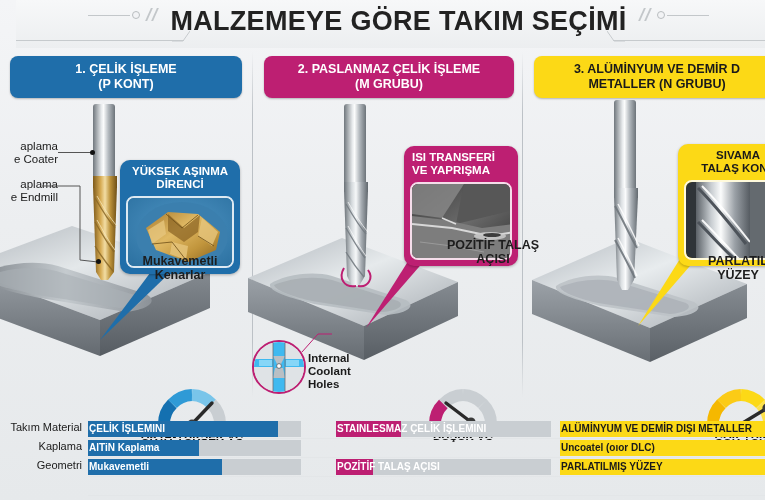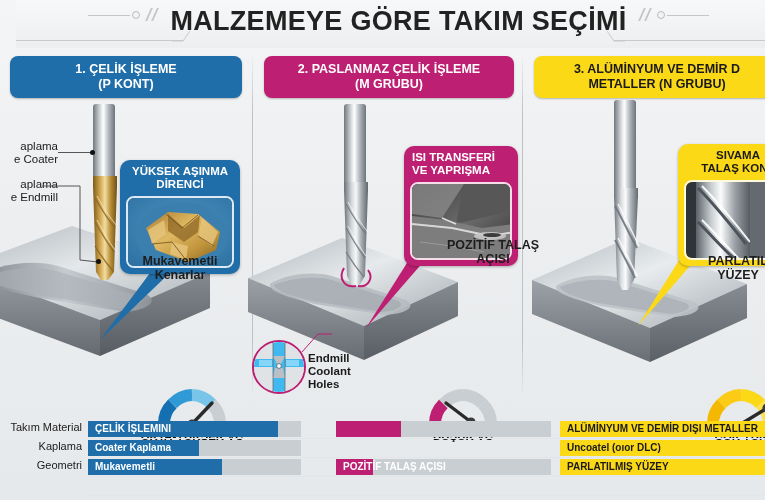--- a/index.html
+++ b/index.html
@@ -92,21 +92,21 @@
 
   .rows { position:absolute; left:0; top:420px; width:765px; }
   .row { position:relative; height:19px; }
   .row .rlabel { position:absolute; left:0; top:1px; width:82px; text-align:right;
      font-size:11px; color:#1a1a1a; white-space:nowrap; overflow:hidden; }
   .track { position:absolute; height:16px; top:1px; background:#c9ced2; }
   .track.t1 { left:88px; width:213px; }
   .track.t2 { left:336px; width:215px; }
   .track.t3 { left:560px; width:205px; }
   .fill { position:absolute; left:0; top:0; height:16px; }
-  .bar-txt { position:absolute; top:2px; left:7px; font-size:10px; font-weight:bold;
+  .bar-txt { position:absolute; top:2px; left:1px; font-size:10px; font-weight:bold;
      white-space:nowrap; line-height:12px; }
   .bar-txt.dark { color:#1a1a1a;text-align:center; }
   .bar-txt.light { color:#fff; }
   .rowsep { position:absolute; left:88px; width:677px; height:1px; background:#e3e6e8; }
 </style>
 </head>
 <body>
 
 <div id="root">
 
@@ -374,21 +374,21 @@
         <circle cx="25" cy="24" r="2.4" fill="#fff" stroke="#6a7076" stroke-width="1"></circle>
         <g stroke="#6a7076" stroke-width=".8" fill="none">
           <path d="M19,0 L19,50 M31,0 L31,50"></path>
         </g>
       </svg>
     </div>
     <svg style="position:absolute;left:44px;top:282px" width="34" height="26" viewBox="0 0 34 26">
       <path d="M2,22 L18,4 L32,4" fill="none" stroke="#bd1f72" stroke-width="1"></path>
     </svg>
     <div class="leaderlbl" style="left:52px; top:304px; width:62px; font-weight:bold;">
-      <span>Endmill</span><br>
+      <span>Internal</span><br>
       <span>Coolant</span><br>
       <span>Holes</span>
     </div>
 
     <div class="gauge" style="left:170px; top:338px;">
       <svg width="74" height="42" viewBox="0 0 74 42">
         <g fill="none" stroke-width="12">
           <path d="M9,38 A28,28 0 0,1 17.4,17.9" stroke="#bd1f72"></path>
           <path d="M17.4,17.9 A28,28 0 0,1 37,9" stroke="#c9ced2"></path>
           <path d="M37,9 A28,28 0 0,1 56.6,17.9" stroke="#c9ced2"></path>
@@ -518,32 +518,33 @@
 
   <div class="rows" id="table-rows">
       <div class="row">
         <div class="rlabel">Takım Material</div>
         <div class="track t1">
           <div class="fill" style="width: 89%; background: rgb(31, 110, 170);"></div>
           <div class="bar-txt light">ÇELİK İŞLEMINI</div>
         </div>
         <div class="track t2">
           <div class="fill" style="width: 30%; background: rgb(189, 31, 114);"></div>
+          <div class="bar-txt light">STAINLESMAZ ÇELİK İŞLEMINI</div>
         </div>
         <div class="track t3">
           <div class="fill" style="width: 100%; background: rgb(252, 217, 22);"></div>
           <div class="bar-txt dark">ALÜMİNYUM VE DEMİR DIŞI METALLER</div>
         </div>
       </div>
       <div class="rowsep" style="top: 18px;"></div>
       <div class="row">
         <div class="rlabel">Kaplama</div>
         <div class="track t1">
           <div class="fill" style="width: 52%; background: rgb(31, 110, 170);"></div>
-          <div class="bar-txt light">Coater Kaplama</div>
+          <div class="bar-txt light">AlTiN Kaplama</div>
         </div>
         <div class="track t3">
           <div class="fill" style="width: 100%; background: rgb(252, 217, 22);"></div>
           <div class="bar-txt dark">Uncoatel (oıor DLC)</div>
         </div>
       </div>
       <div class="rowsep" style="top: 37px;"></div>
       <div class="row">
         <div class="rlabel">Geometri</div>
         <div class="track t1">

